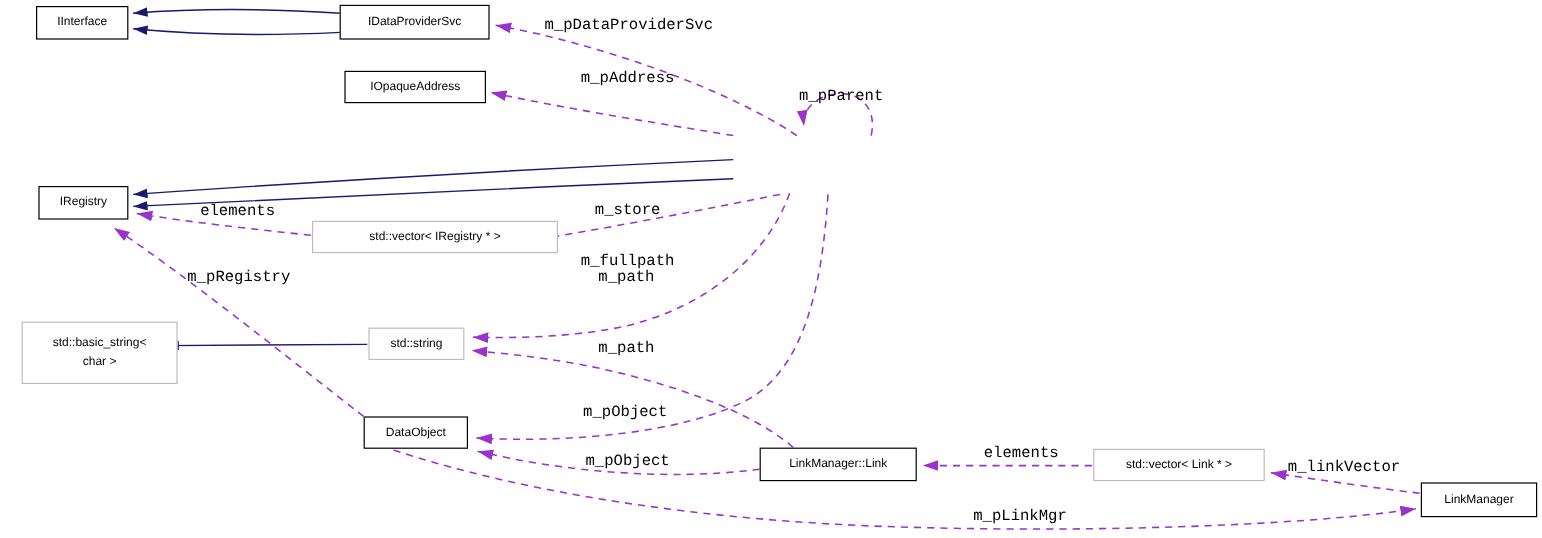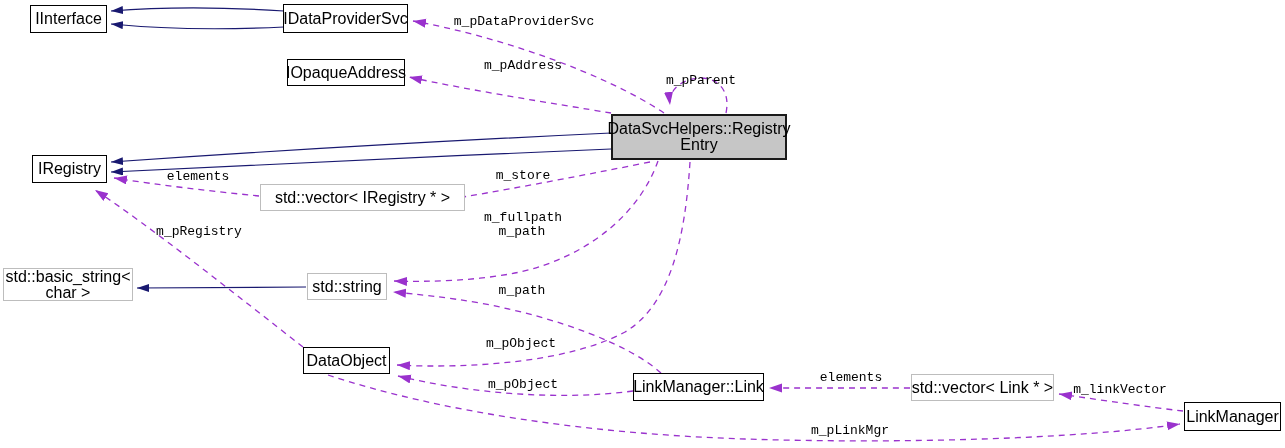--- a/index.html
+++ b/index.html
@@ -13,21 +13,21 @@
   .edges{position:absolute;left:0;top:0;width:1285px;height:448px;}
   .edge-inherit{fill:none;stroke:#191970;stroke-width:1.2;}
   .edge-usage{fill:none;stroke:#9a32cd;stroke-width:1.3;stroke-dasharray:6 5;}
   .node{
     position:absolute;
     display:flex;align-items:center;justify-content:center;
     text-align:center;
     background:#ffffff;
     border:1.5px solid #000000;
     box-sizing:border-box;
-    font-size:16px;line-height:16px;color:#000000;
+    font-size:10px;line-height:16px;color:#000000;
     white-space:nowrap;
   }
   .node.external{border:1.2px solid #bdbdbd;}
   .node.focus{background:#c6c6c6;border:2px solid #1a1a1a;}
   .node.clickable{cursor:pointer;}
   .node .lbl{display:block;}
   .elabel{
     position:absolute;
     transform:translate(-50%,-50%);
     font-size:13px;color:#000000;
@@ -76,36 +76,30 @@
   </div>
 
   <div class="node clickable" style="left:283px;top:4px;width:125px;height:29px">
     <span class="lbl">IDataProviderSvc</span>
   </div>
 
   <div class="node clickable" style="left:287px;top:59px;width:118px;height:27px">
     <span class="lbl">IOpaqueAddress</span>
   </div>
 
-  <div class="node focus" style="left:611px;top:114px;width:176px;height:46px">
-    <span>
-      <span class="lbl">DataSvcHelpers::Registry</span>
-      <span class="lbl">Entry</span>
-    </span>
-  </div>
 
   <div class="node clickable" style="left:32px;top:155px;width:75px;height:28px">
     <span class="lbl">IRegistry</span>
   </div>
 
   <div class="node external" style="left:260px;top:184px;width:205px;height:27px">
     <span class="lbl">std::vector&lt; IRegistry * &gt;</span>
   </div>
 
-  <div class="node external" style="left:3px;top:268px;width:130px;height:33px">
+  <div class="node external" style="left:18px;top:268px;width:130px;height:52px">
     <span>
       <span class="lbl">std::basic_string&lt;</span>
       <span class="lbl">char &gt;</span>
     </span>
   </div>
 
   <div class="node external" style="left:307px;top:273px;width:80px;height:27px">
     <span class="lbl">std::string</span>
   </div>
 

